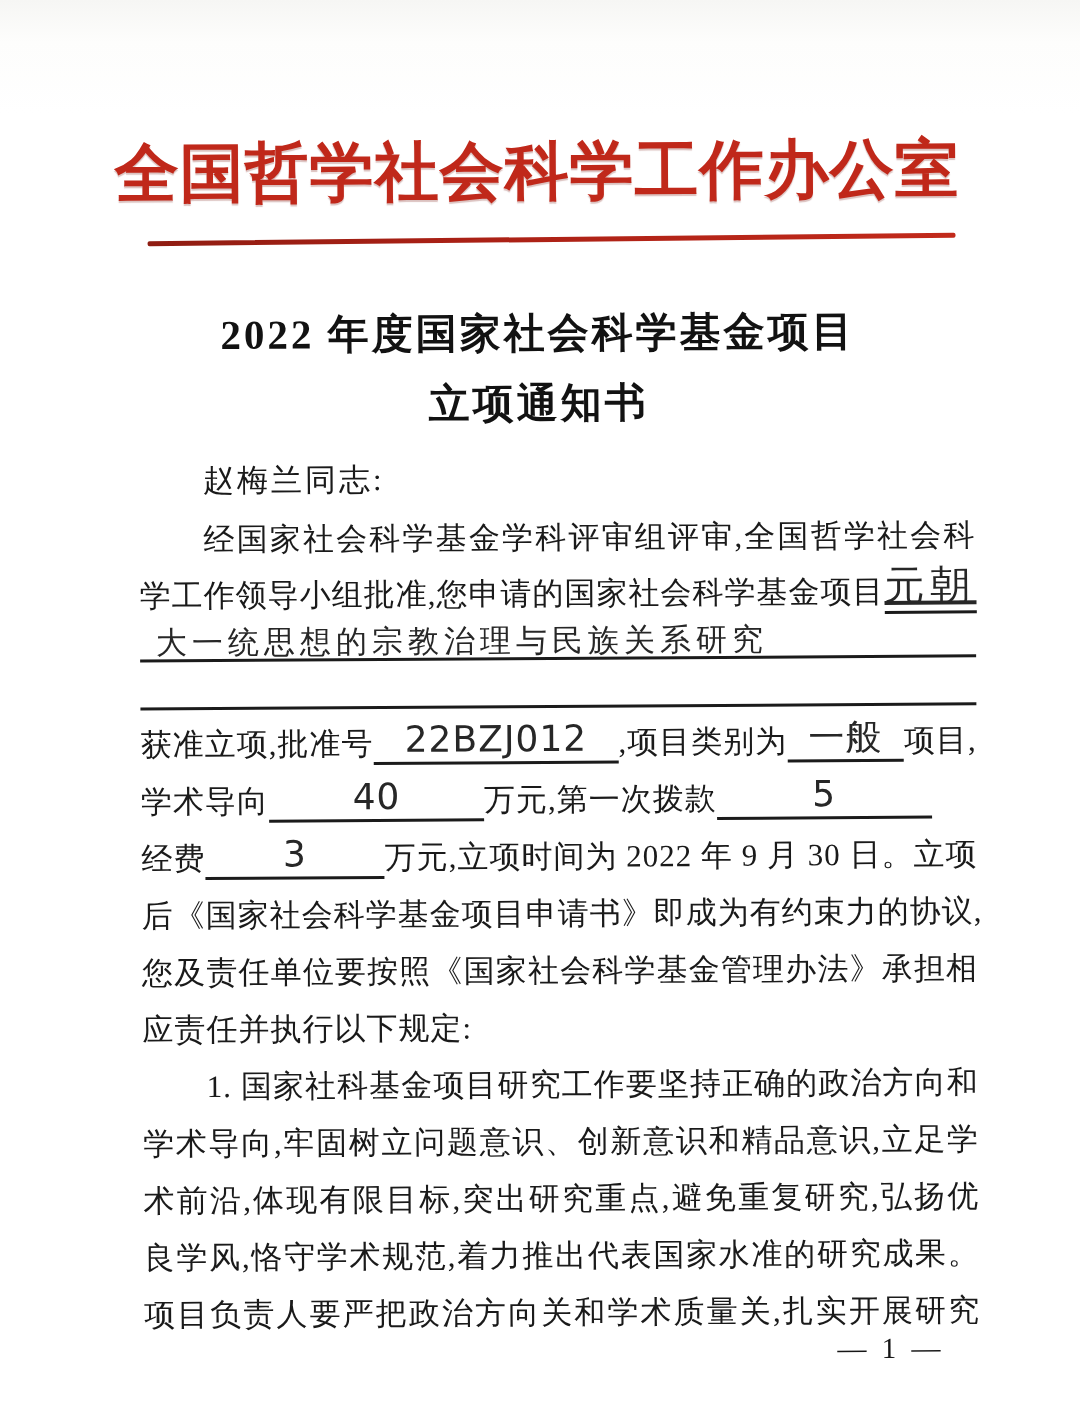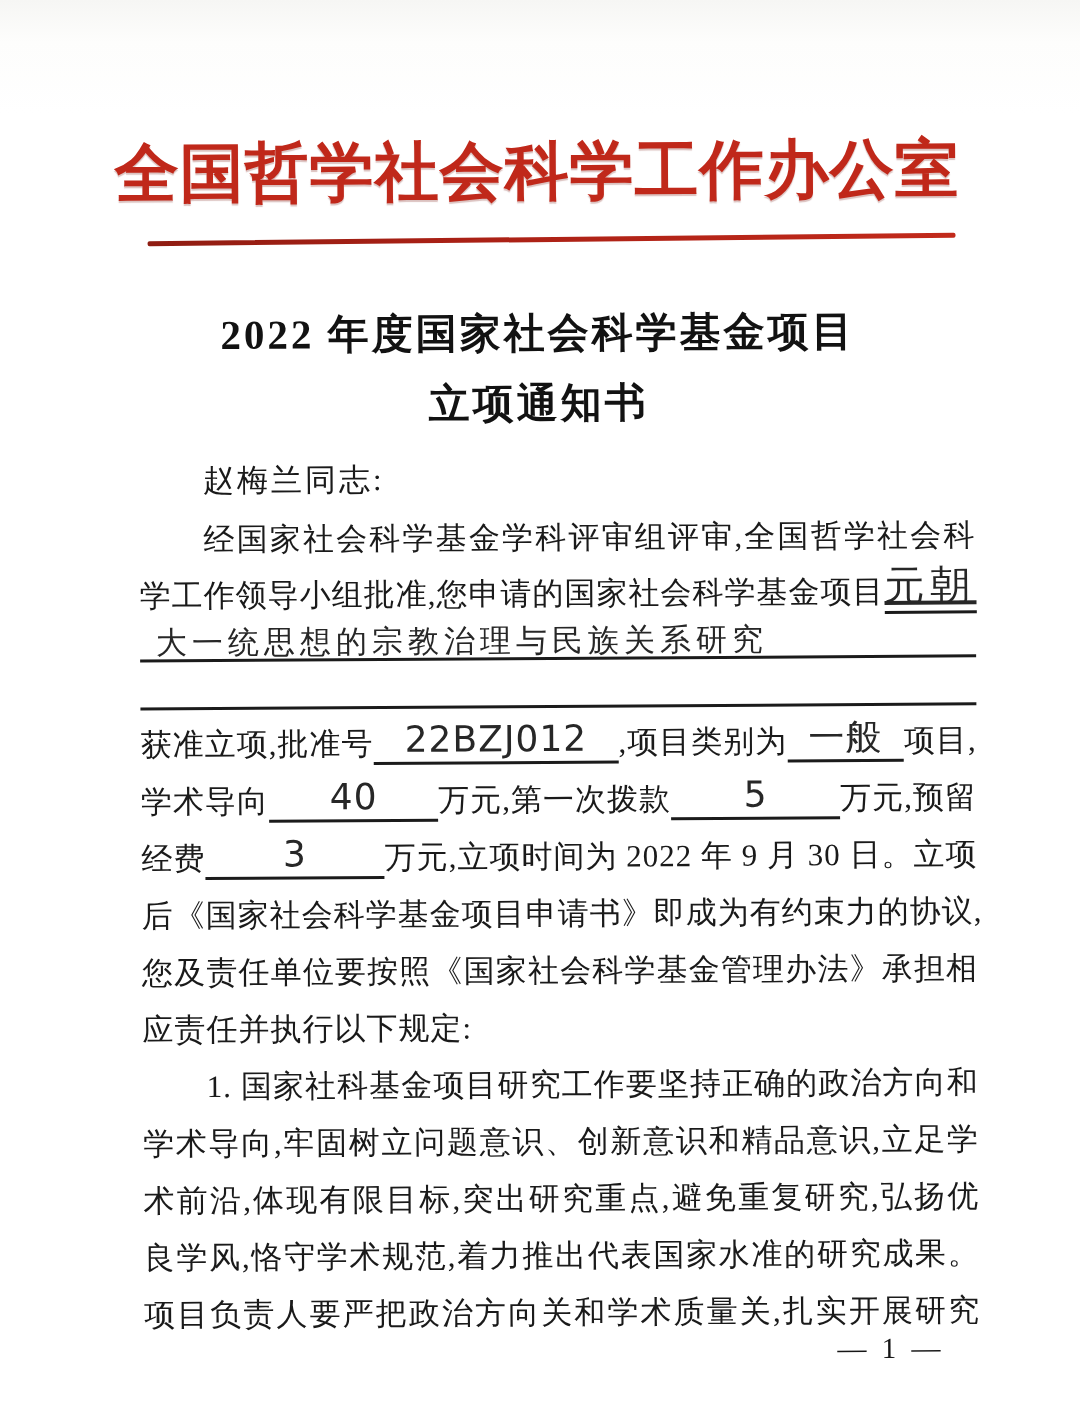--- a/index.html
+++ b/index.html
@@ -158,21 +158,20 @@
 
       <div class="line flexline">
         <span class="seg">学术导向</span>
         <span class="blank blank-amount">
           <span class="hand">40</span>
         </span>
         <span class="seg">万元,第一次拨款</span>
         <span class="blank blank-amount">
           <span class="hand">5</span>
         </span>
-        <span class="seg">万元,预留</span>
       </div>
 
       <div class="line flexline">
         <span class="seg">经费</span>
         <span class="blank blank-amount">
           <span class="hand">3</span>
         </span>
         <span class="seg">万元,立项时间为 2022 年 9 月 30 日。立项</span>
       </div>
 

